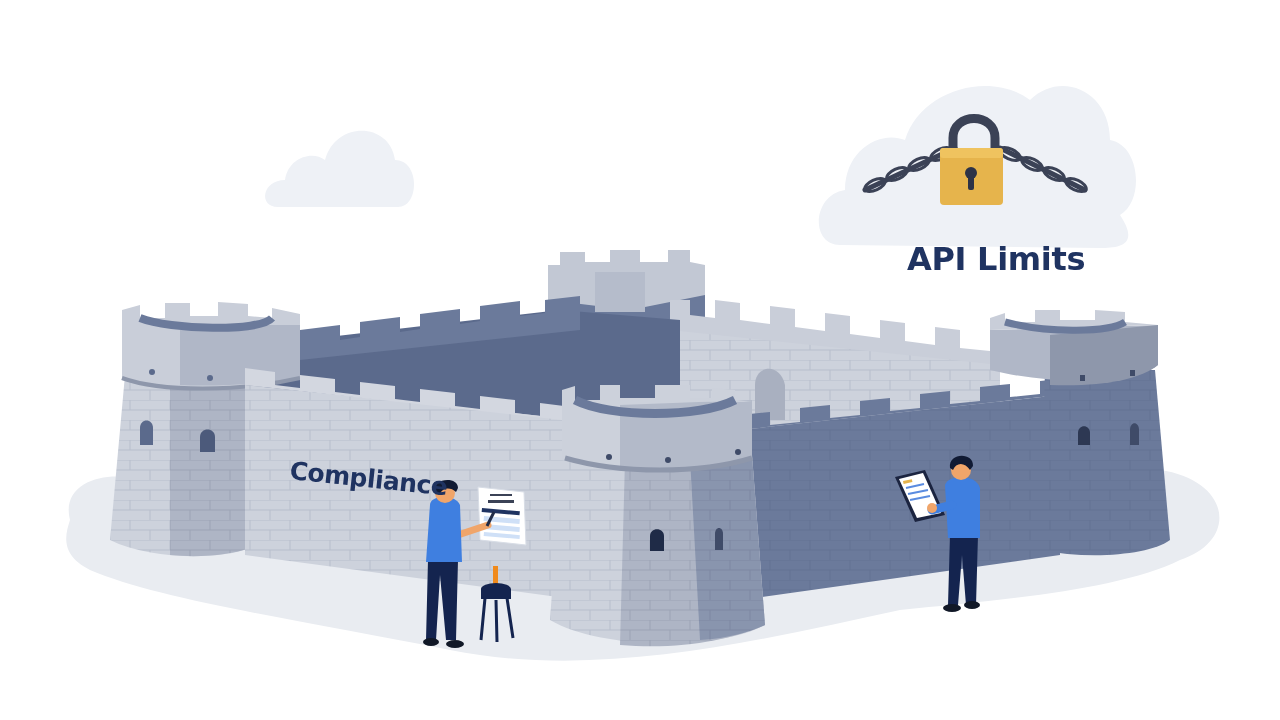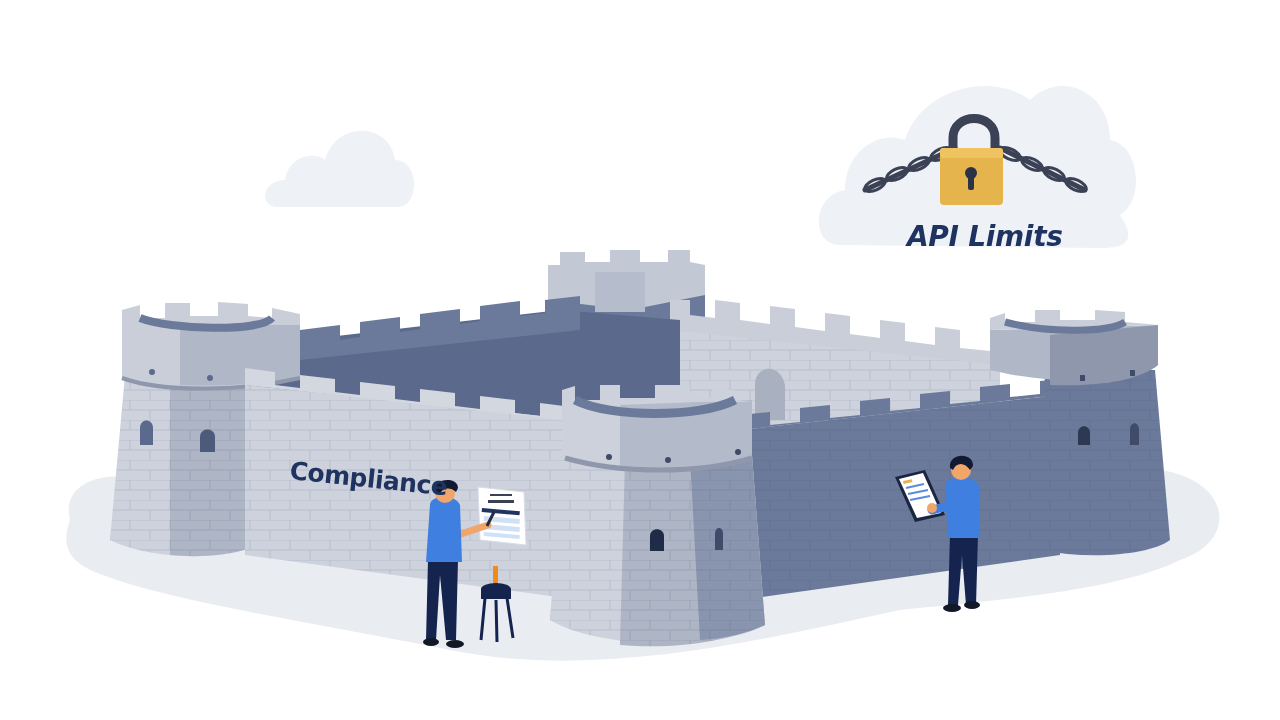--- a/index.html
+++ b/index.html
@@ -10,21 +10,21 @@
       position: relative;
     }
     #scene { position: absolute; left: 0; top: 0; width: 1280px; height: 720px; }
     .label-text {
       position: absolute;
       font-family: "DejaVu Sans", "Liberation Sans", sans-serif;
       font-weight: bold;
       color: #1f3361;
       white-space: nowrap;
     }
-    #api-label { left: 907px; top: 220px; font-size: 28px; letter-spacing: -0.3px; font-style: italic; }
+    #api-label { left: 907px; top: 240px; font-size: 32px; letter-spacing: -0.3px; }
     #compliance-label {
       left: 290px; top: 456px; font-size: 25px; letter-spacing: -0.5px;
       transform: rotate(6deg); transform-origin: left center;
     }
   </style>
 </head>
 <body>
 
 <svg id="scene" viewBox="0 0 1280 720" xmlns="http://www.w3.org/2000/svg">
   <defs>

